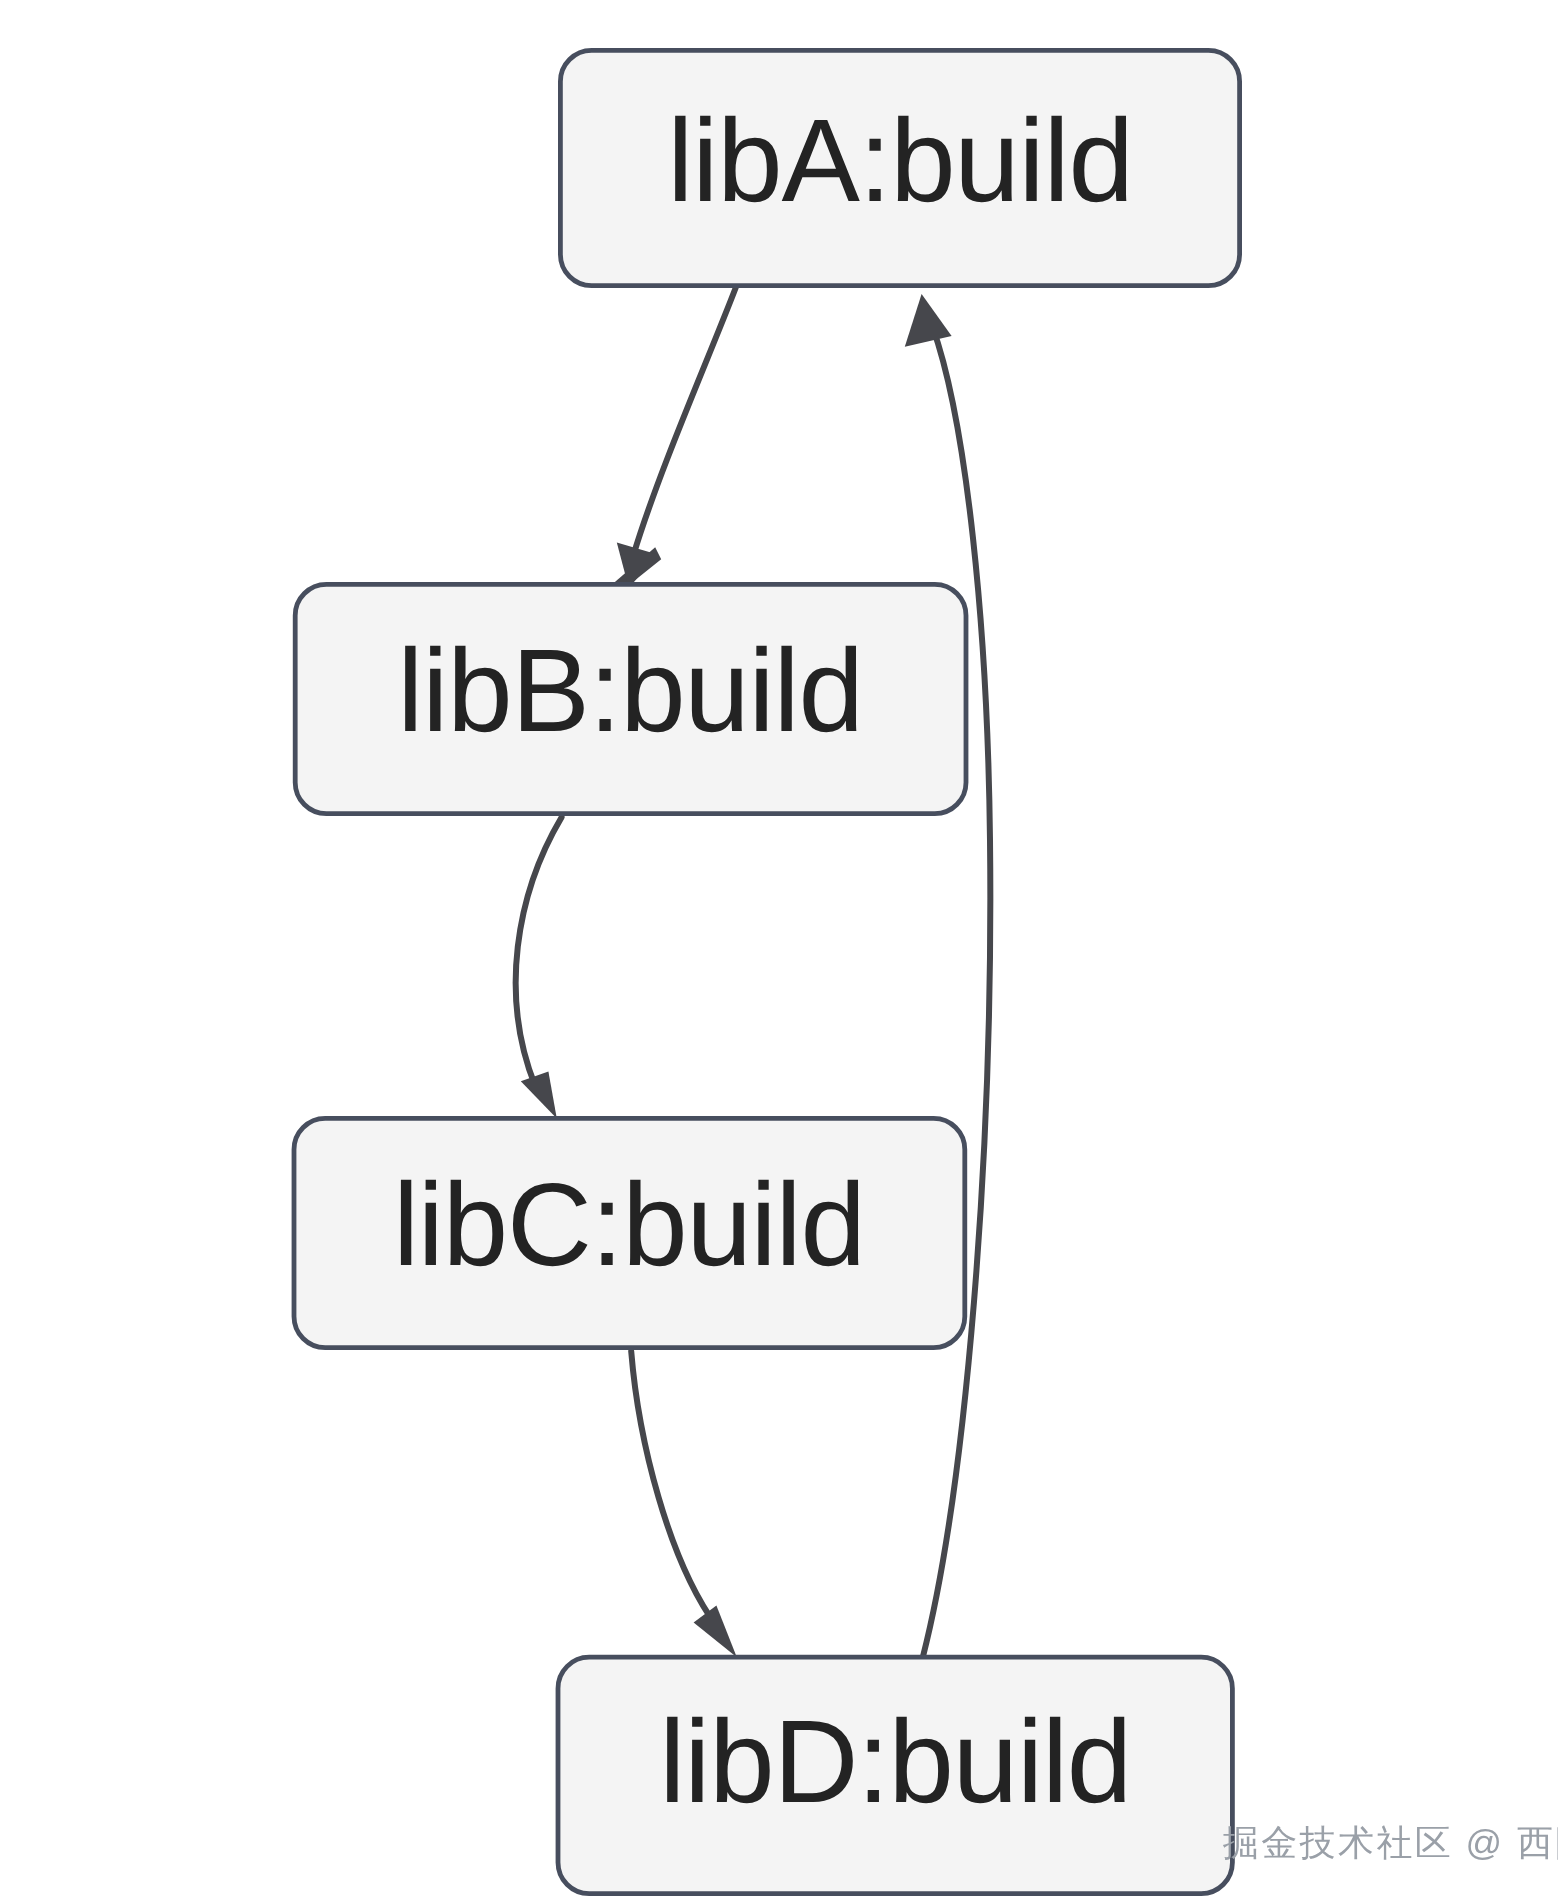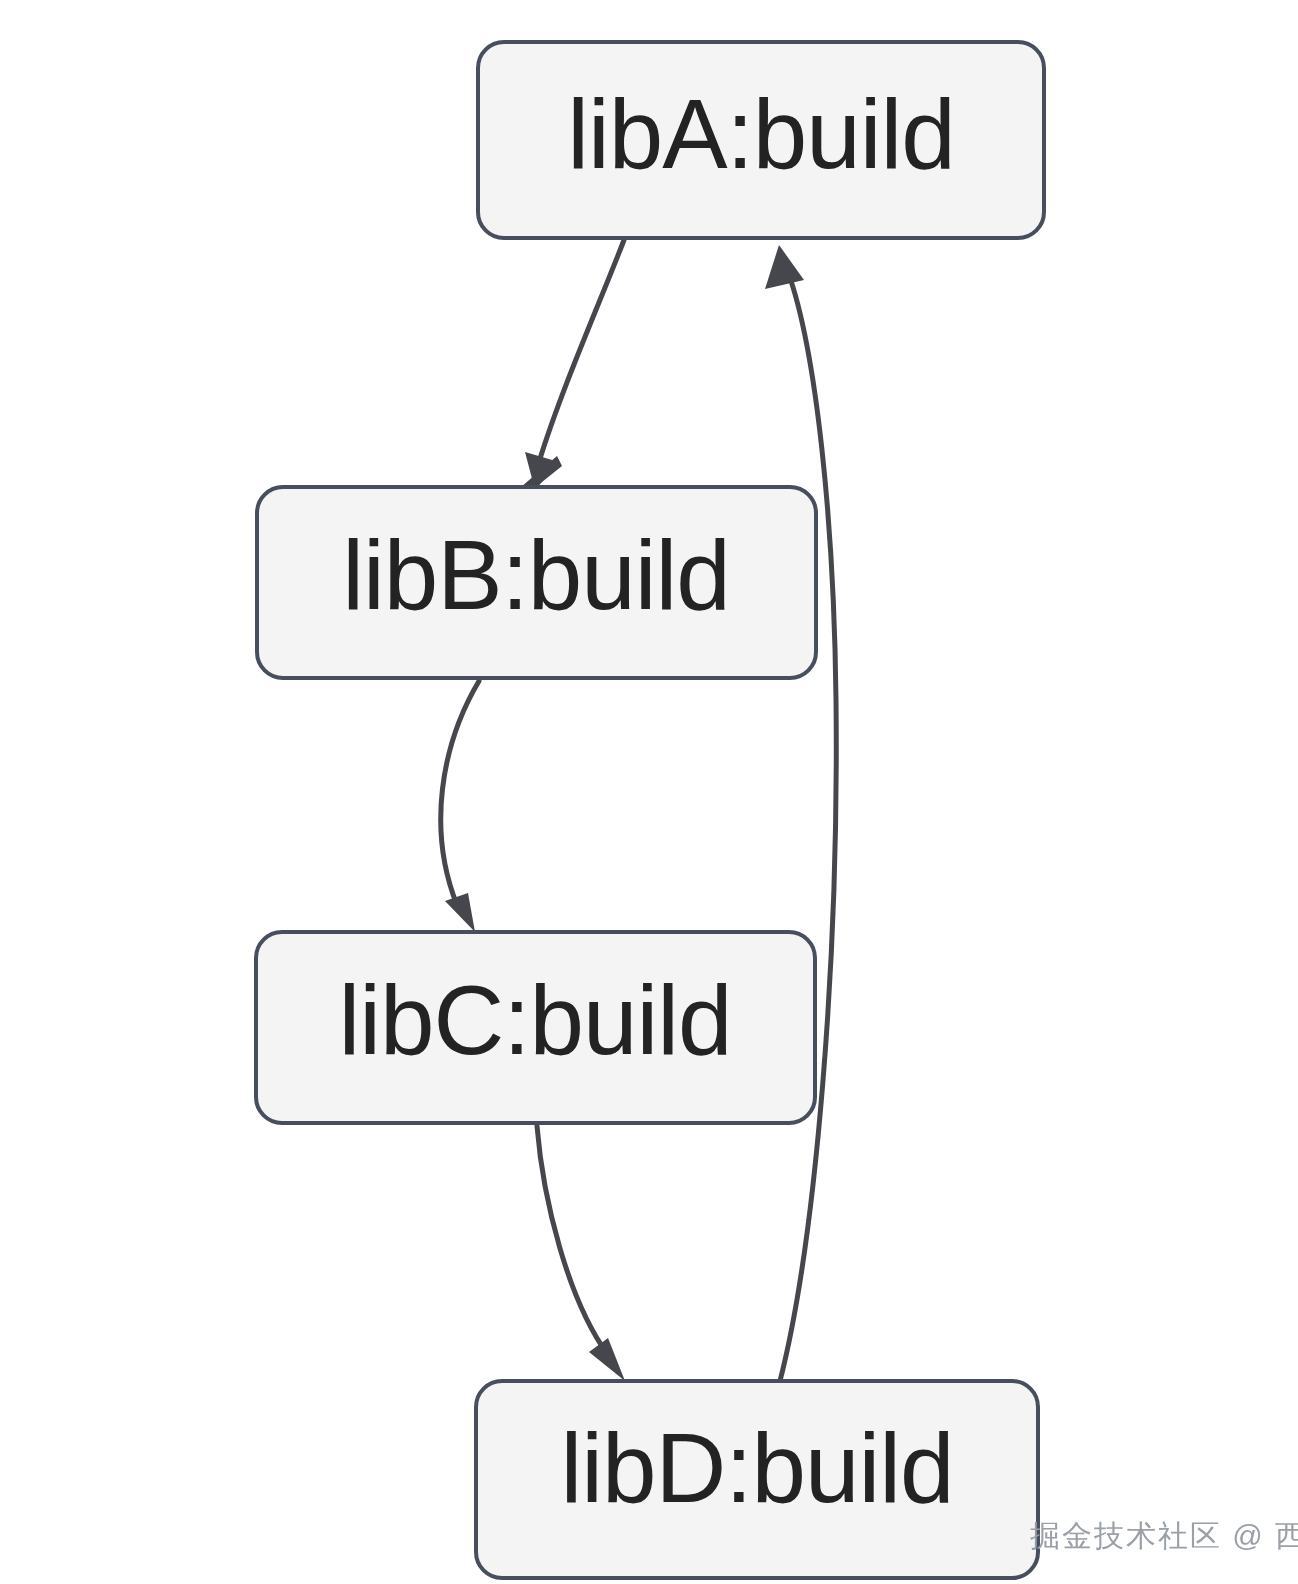--- a/index.html
+++ b/index.html
@@ -10,21 +10,21 @@
   body {
     width: 1298px;
     height: 1584px;
     position: relative;
     overflow: hidden;
     font-family: "Liberation Sans", sans-serif;
   }
   #diagram-root {
     position: absolute;
     top: 0;
-    left: 16px;
+    left: 5px;
     width: 1117px;
     height: 1584px;
   }
   #graph-svg {
     position: absolute;
     top: 0;
     left: 0;
     width: 1298px;
     height: 1584px;
     display: block;

